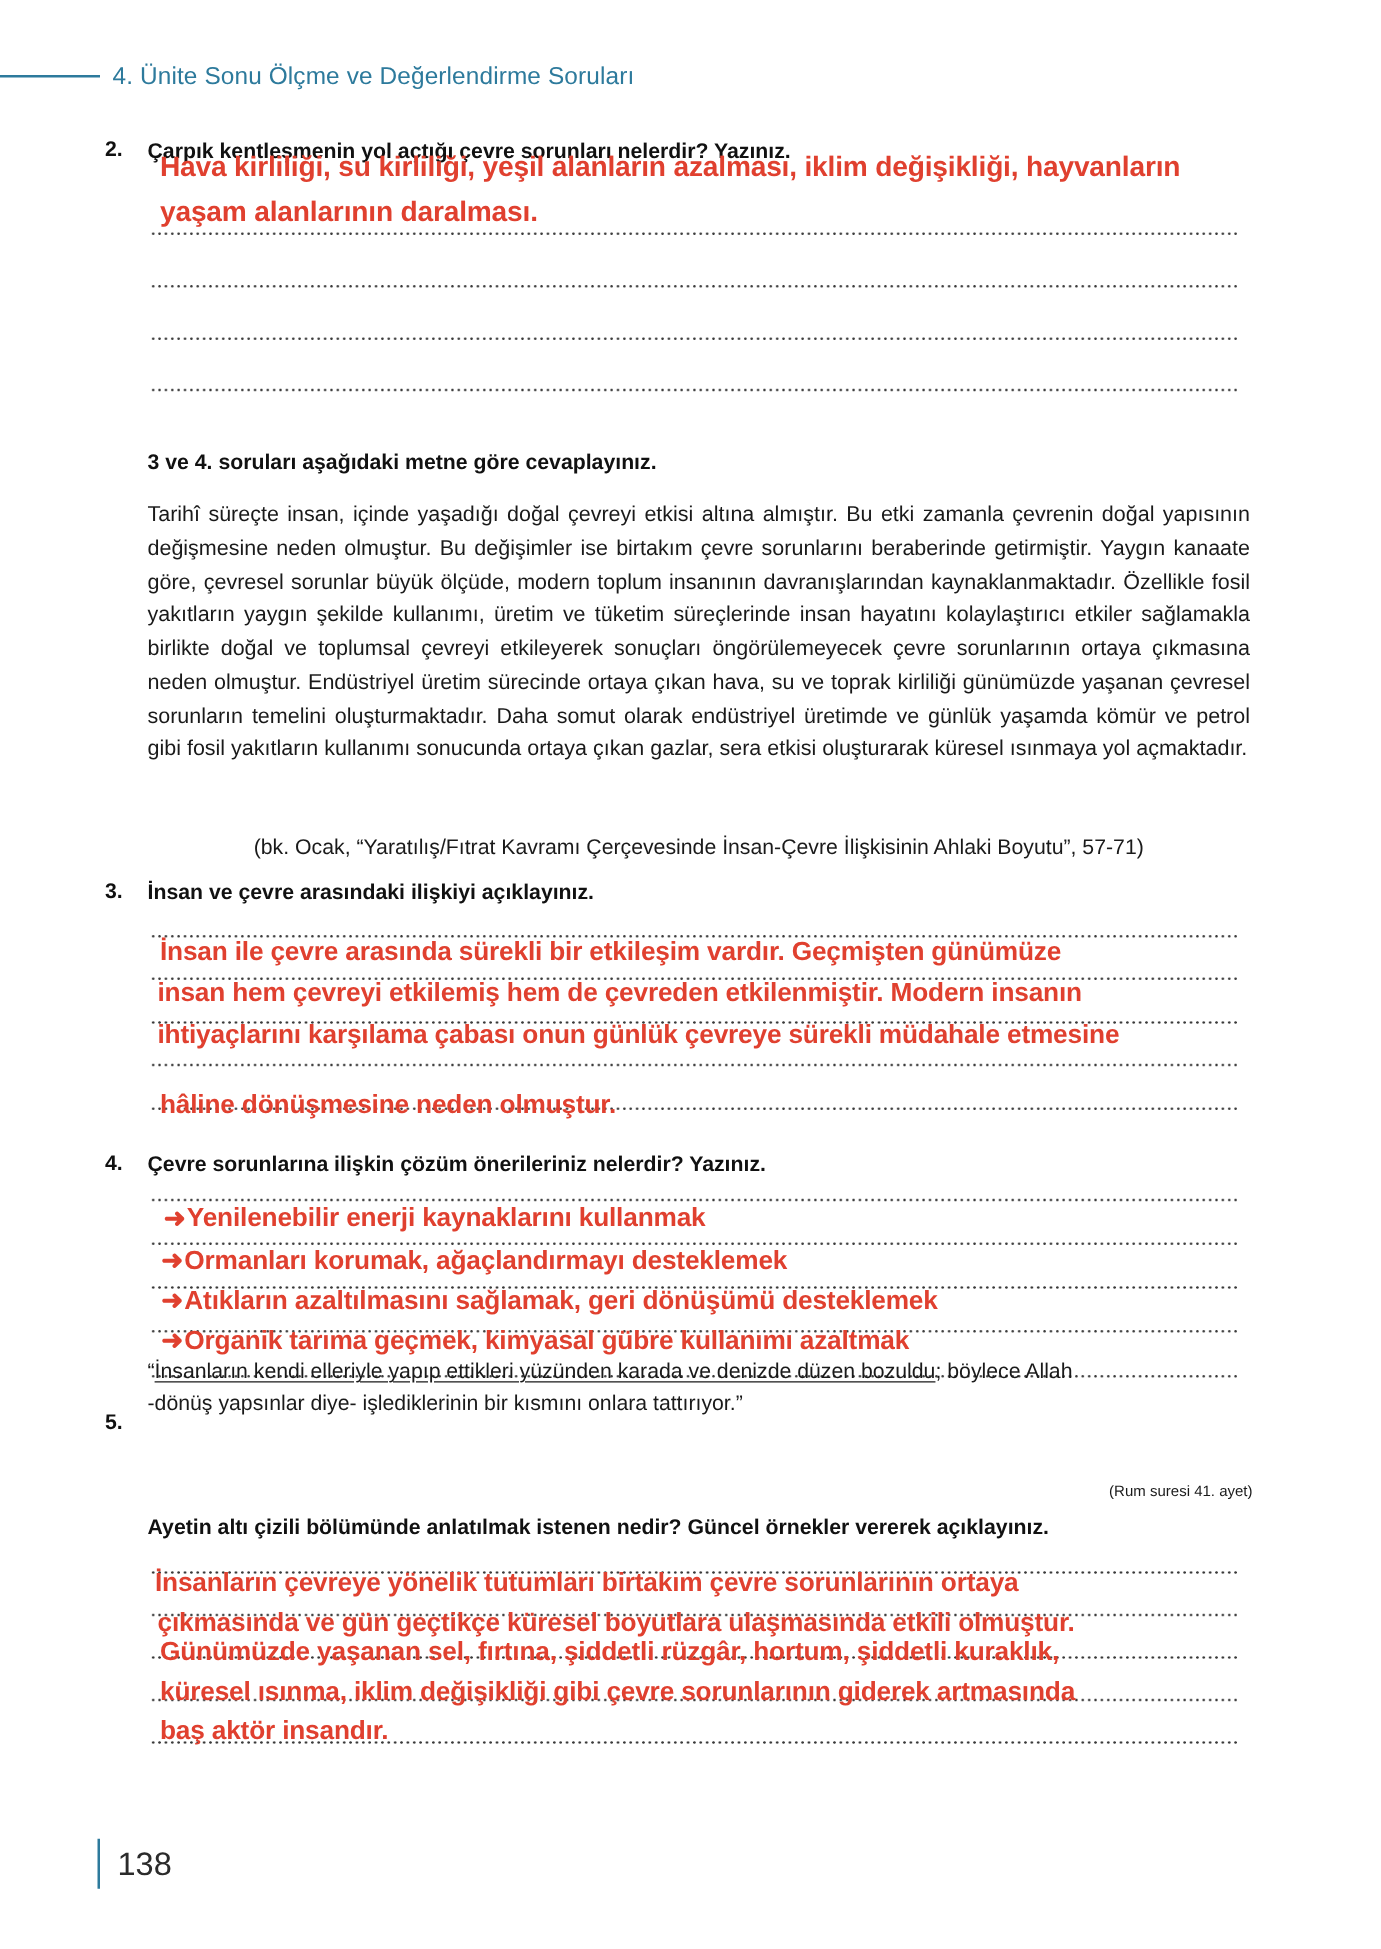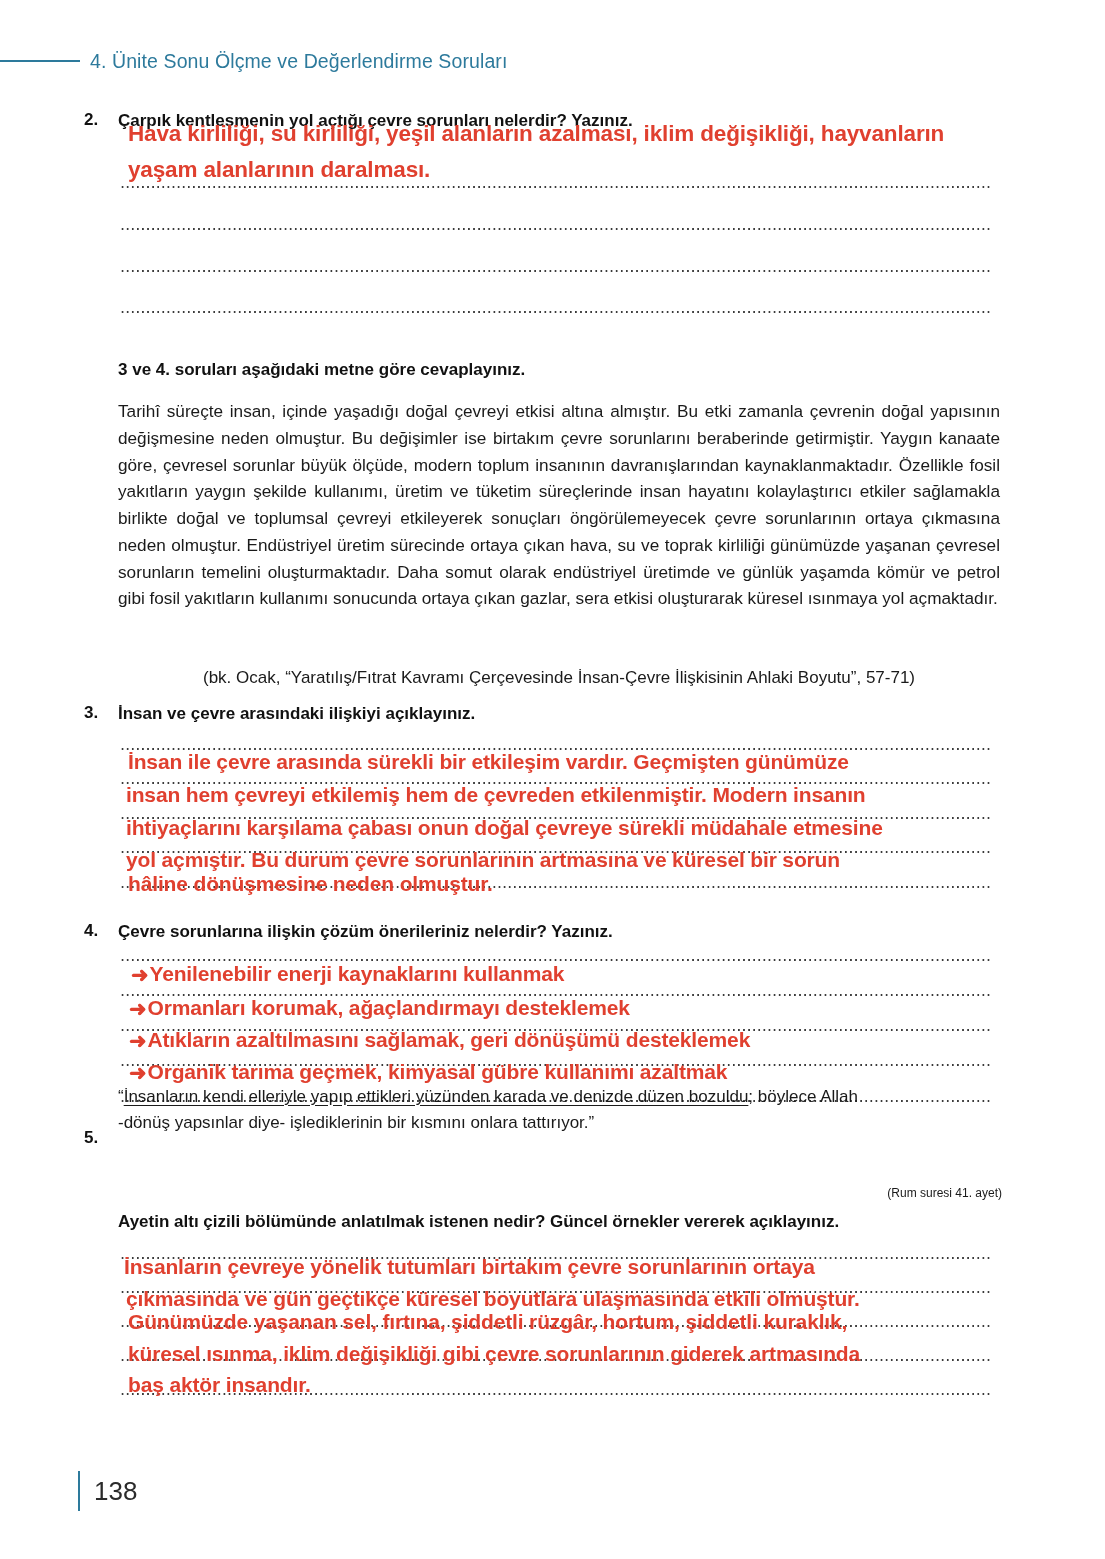--- a/index.html
+++ b/index.html
@@ -205,22 +205,21 @@
   </div>
 
   <div class="dotline" style="left:120px; top:748px; width:872px;"></div>
   <div class="dotline" style="left:120px; top:782px; width:872px;"></div>
   <div class="dotline" style="left:120px; top:817px; width:872px;"></div>
   <div class="dotline" style="left:120px; top:851px; width:872px;"></div>
   <div class="dotline" style="left:120px; top:886px; width:872px;"></div>
 
   <div class="ink ink-md" style="left:128px; top:750px;">İnsan ile çevre arasında sürekli bir etkileşim vardır. Geçmişten günümüze</div>
   <div class="ink ink-md" style="left:126px; top:783px;">insan hem çevreyi etkilemiş hem de çevreden etkilenmiştir. Modern insanın</div>
-  <div class="ink ink-md" style="left:126px; top:816px;">ihtiyaçlarını karşılama çabası onun doğal çevreye sürekli müdahale etmesine</div>
-  <div class="ink ink-md" style="left:126px; top:848px;">yol açmıştır. Bu durum çevre sorunlarının artmasına ve küresel bir sorun</div>
+  <div class="ink ink-md" style="left:126px; top:816px;">ihtiyaçlarını karşılama çabası onun günlük çevreye sürekli müdahale etmesine</div>
   <div class="ink ink-md" style="left:128px; top:872px;">hâline dönüşmesine neden olmuştur.</div>
 
   <div class="q-row" style="left:84px; top:921px; width:920px;">
     <div class="q-num">4.</div>
     <div class="q-text">Çevre sorunlarına ilişkin çözüm önerileriniz nelerdir? Yazınız.</div>
   </div>
 
   <div class="dotline" style="left:120px; top:959px;  width:872px;"></div>
   <div class="dotline" style="left:120px; top:994px;  width:872px;"></div>
   <div class="dotline" style="left:120px; top:1029px; width:872px;"></div>

